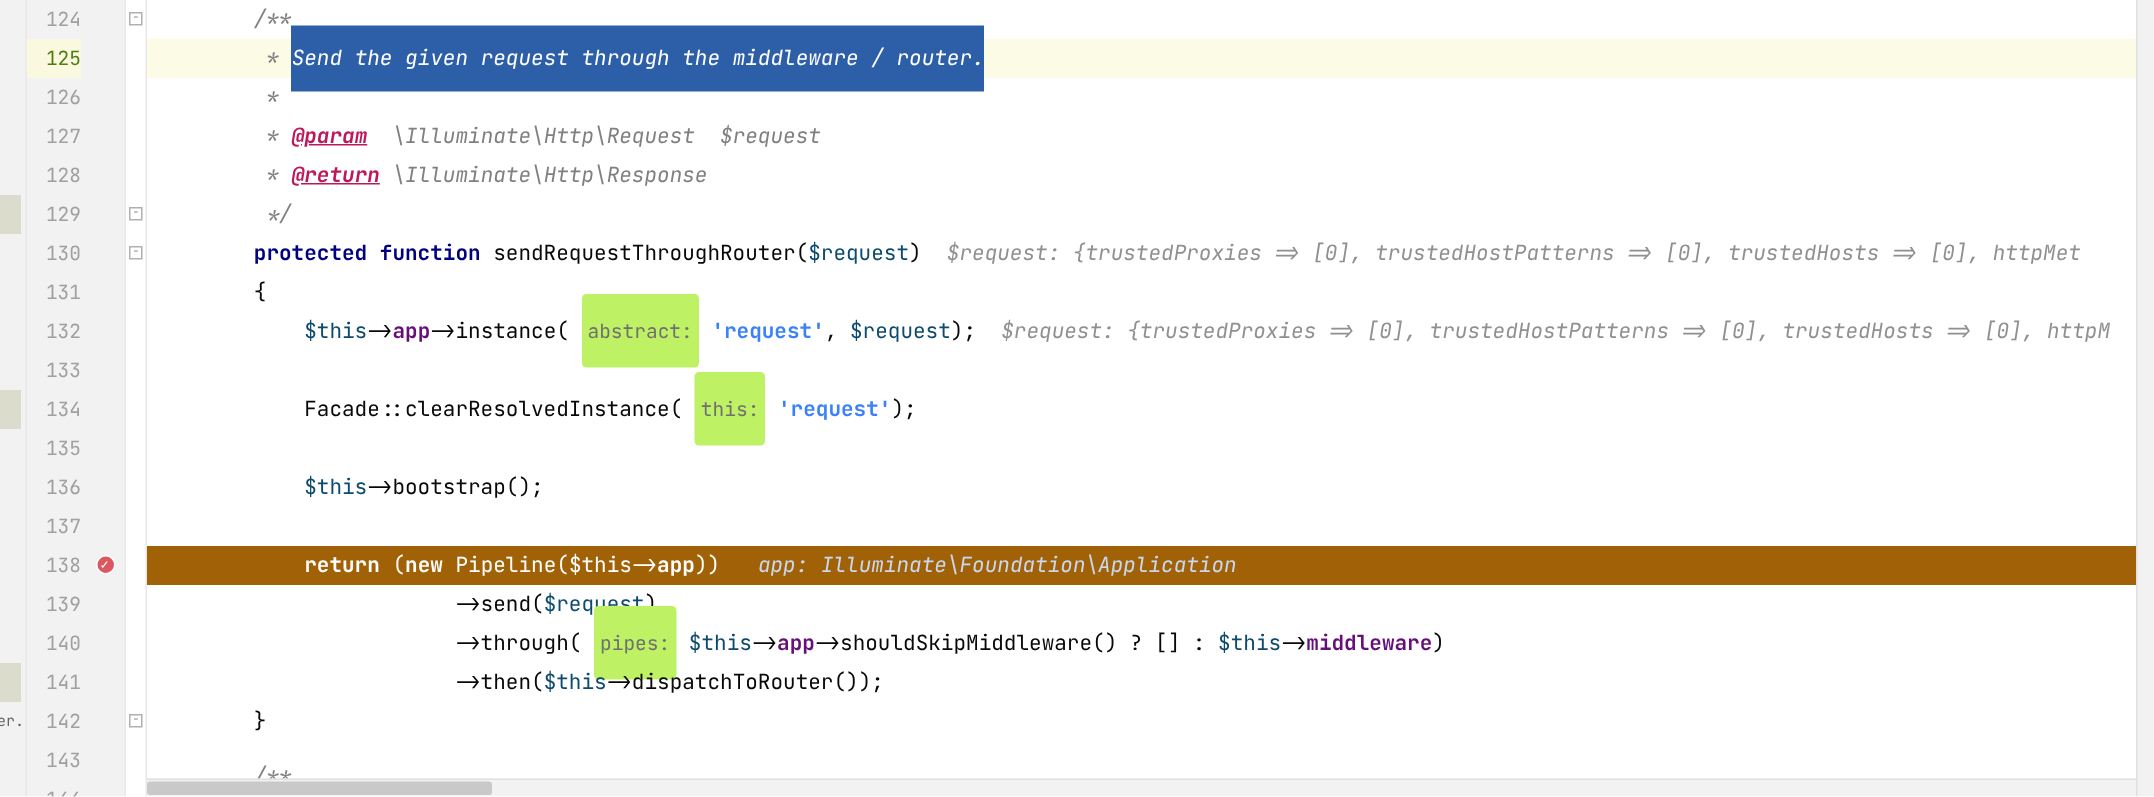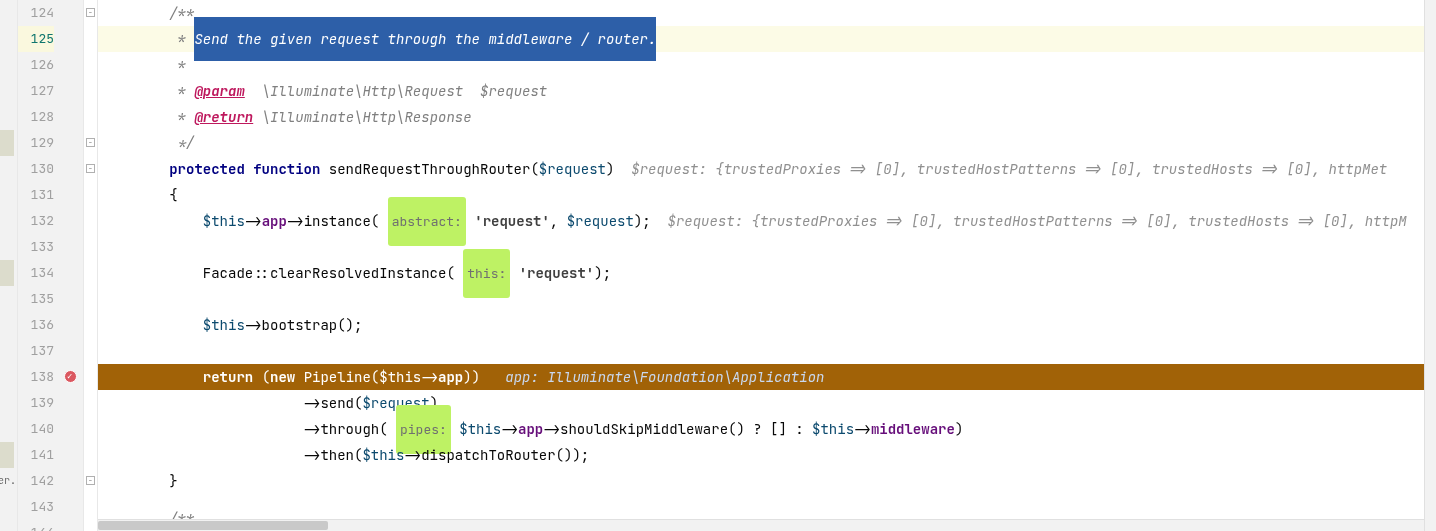--- a/index.html
+++ b/index.html
@@ -48,21 +48,21 @@
     padding-right: 6px;
     font-size: 13px;
   }
   .gutter .ln {
     height: 26px;
     line-height: 26px;
     position: relative;
     text-align: right;
   }
   .gutter .ln.current {
-    color: #0f766e;
+    color: #4d7c0f;
     background: #faf8de;
   }
   .icon-gutter {
     width: 24px;
     background: #f2f2f2;
     flex-shrink: 0;
     border-right: 1px solid #e8e8e8;
     position: relative;
   }
   .fold-gutter {
@@ -108,21 +108,21 @@
     color: #ffffff;
     font-style: italic;
     padding: 13px 0;
   }
   .c-comment { color: #808080; font-style: italic; }
   .c-doctag { color: #be185d; font-style: italic; font-weight: bold; text-decoration: underline; }
   .c-kw { color: #000080; font-weight: bold; font-style: normal; }
   .c-fn { font-style: normal; }
   .c-var { color: #0c4a6e; font-style: normal; }
   .c-field { color: #660e7a; font-weight: bold; font-style: normal; }
-  .c-str { color: #404040; font-weight: bold; font-style: normal; }
+  .c-str { color: #3b82f6; font-weight: bold; font-style: normal; }
   .c-hint { color: #909090; font-style: italic; }
   .c-hint-box { background: #bef264; color: #707070; border-radius: 3px; padding: 16px 4px; font-style: normal; font-size: 13px; }
   .c-plain { font-style: normal; }
   .exec .c-kw, .exec .c-var, .exec .c-field, .exec .c-plain, .exec .c-fn, .exec .c-this { color: #ffffff; }
   .exec .c-hint { color: #c9d8ef; }
   .bp-icon {
     position: absolute;
     width: 13px;
     height: 13px;
     border-radius: 50%;

